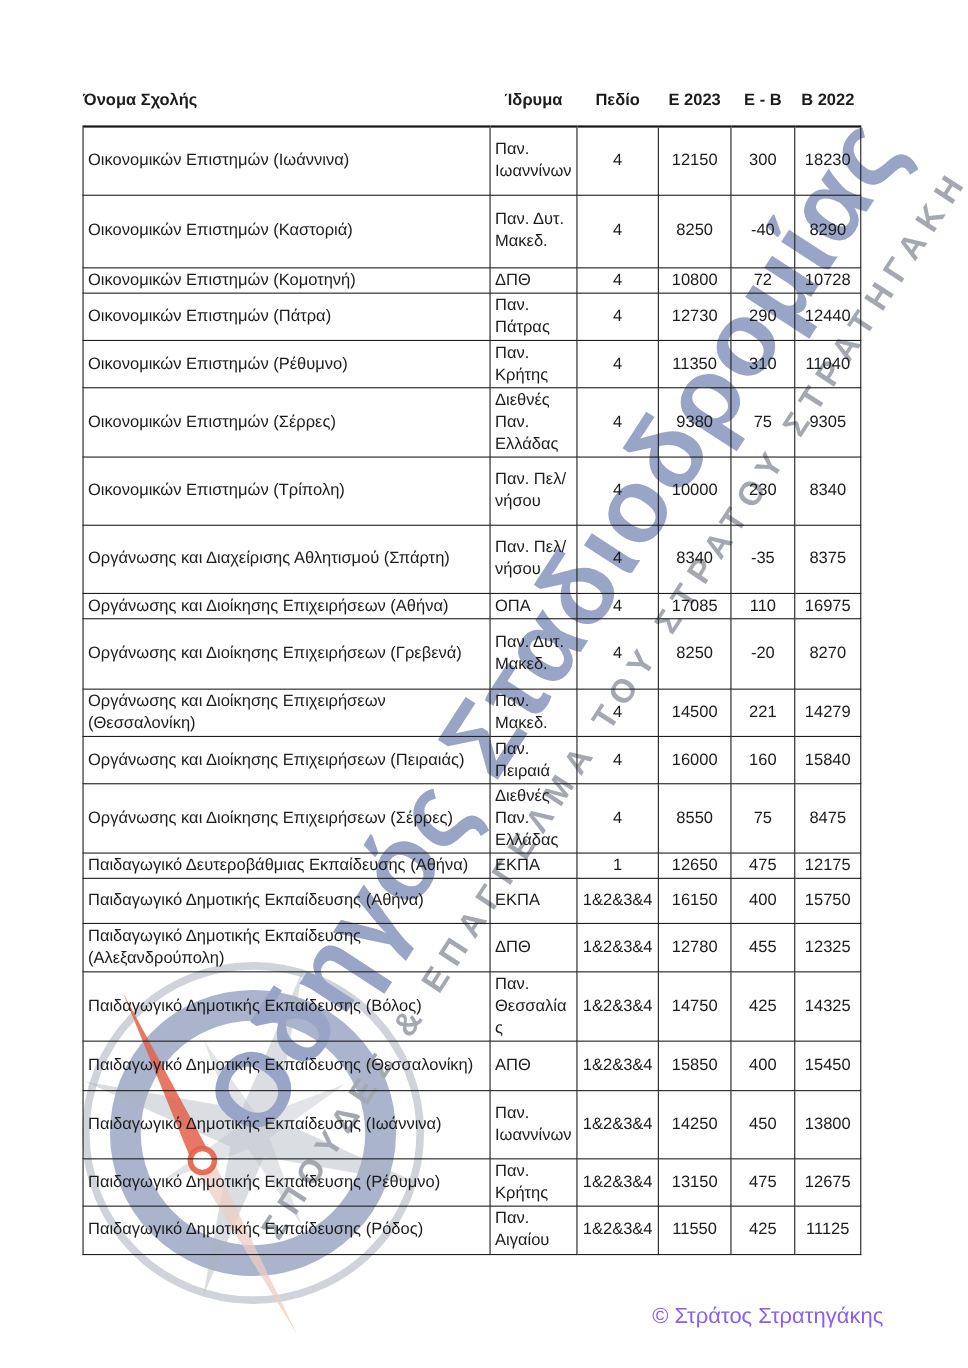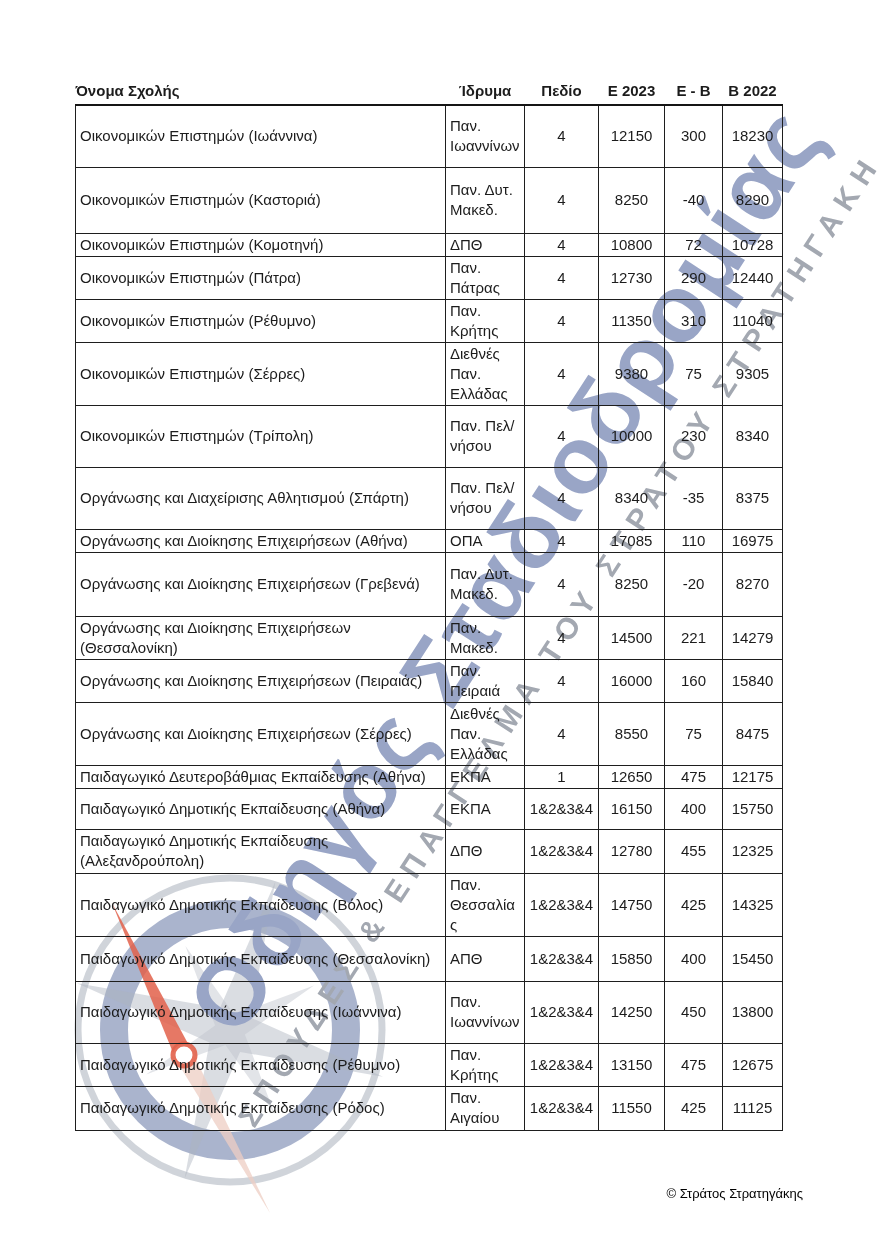--- a/index.html
+++ b/index.html
@@ -30,21 +30,21 @@
   
   table#score-table{
     position:absolute;left:75px;top:76px;z-index:2;
     border-collapse:collapse;table-layout:fixed;
     font-size:15px;line-height:20px;color:#1c1c1c;
     background:transparent;
   }
   #score-table thead th{
     border:none;border-bottom:2px solid #151515;
     font-weight:bold;vertical-align:bottom;
-    padding:0 0 3px 0;height:25px;white-space:nowrap;
+    padding:0 0 13px 0;height:25px;white-space:nowrap;
   }
   #score-table tbody td{
     border:1.5px solid #1e1e1e;
     vertical-align:middle;
     overflow-wrap:anywhere;
     background:transparent;
   }
   .c0{width:360px;text-align:left;}
   td.c0{padding:1px 5px 1px 4px;}
   th.c0{text-align:left;padding-left:2px;}
@@ -73,21 +73,21 @@
   #score-table tbody tr:nth-child(15){height:41px}
   #score-table tbody tr:nth-child(16){height:44px}
   #score-table tbody tr:nth-child(17){height:62px}
   #score-table tbody tr:nth-child(18){height:45px}
   #score-table tbody tr:nth-child(19){height:62px}
   #score-table tbody tr:nth-child(20){height:43px}
   #score-table tbody tr:nth-child(21){height:44px}
   
   .footer{
     position:absolute;right:77px;top:1186px;z-index:2;
-    font-size:13px;color:#000000;
+    font-size:20px;color:#8b5cf6;
   }
 </style>
 </head>
 <body>
 
 <div class="page">
 
   <div class="watermark">
     <svg class="wm-logo" width="380" height="380" viewBox="0 0 380 380">
 

